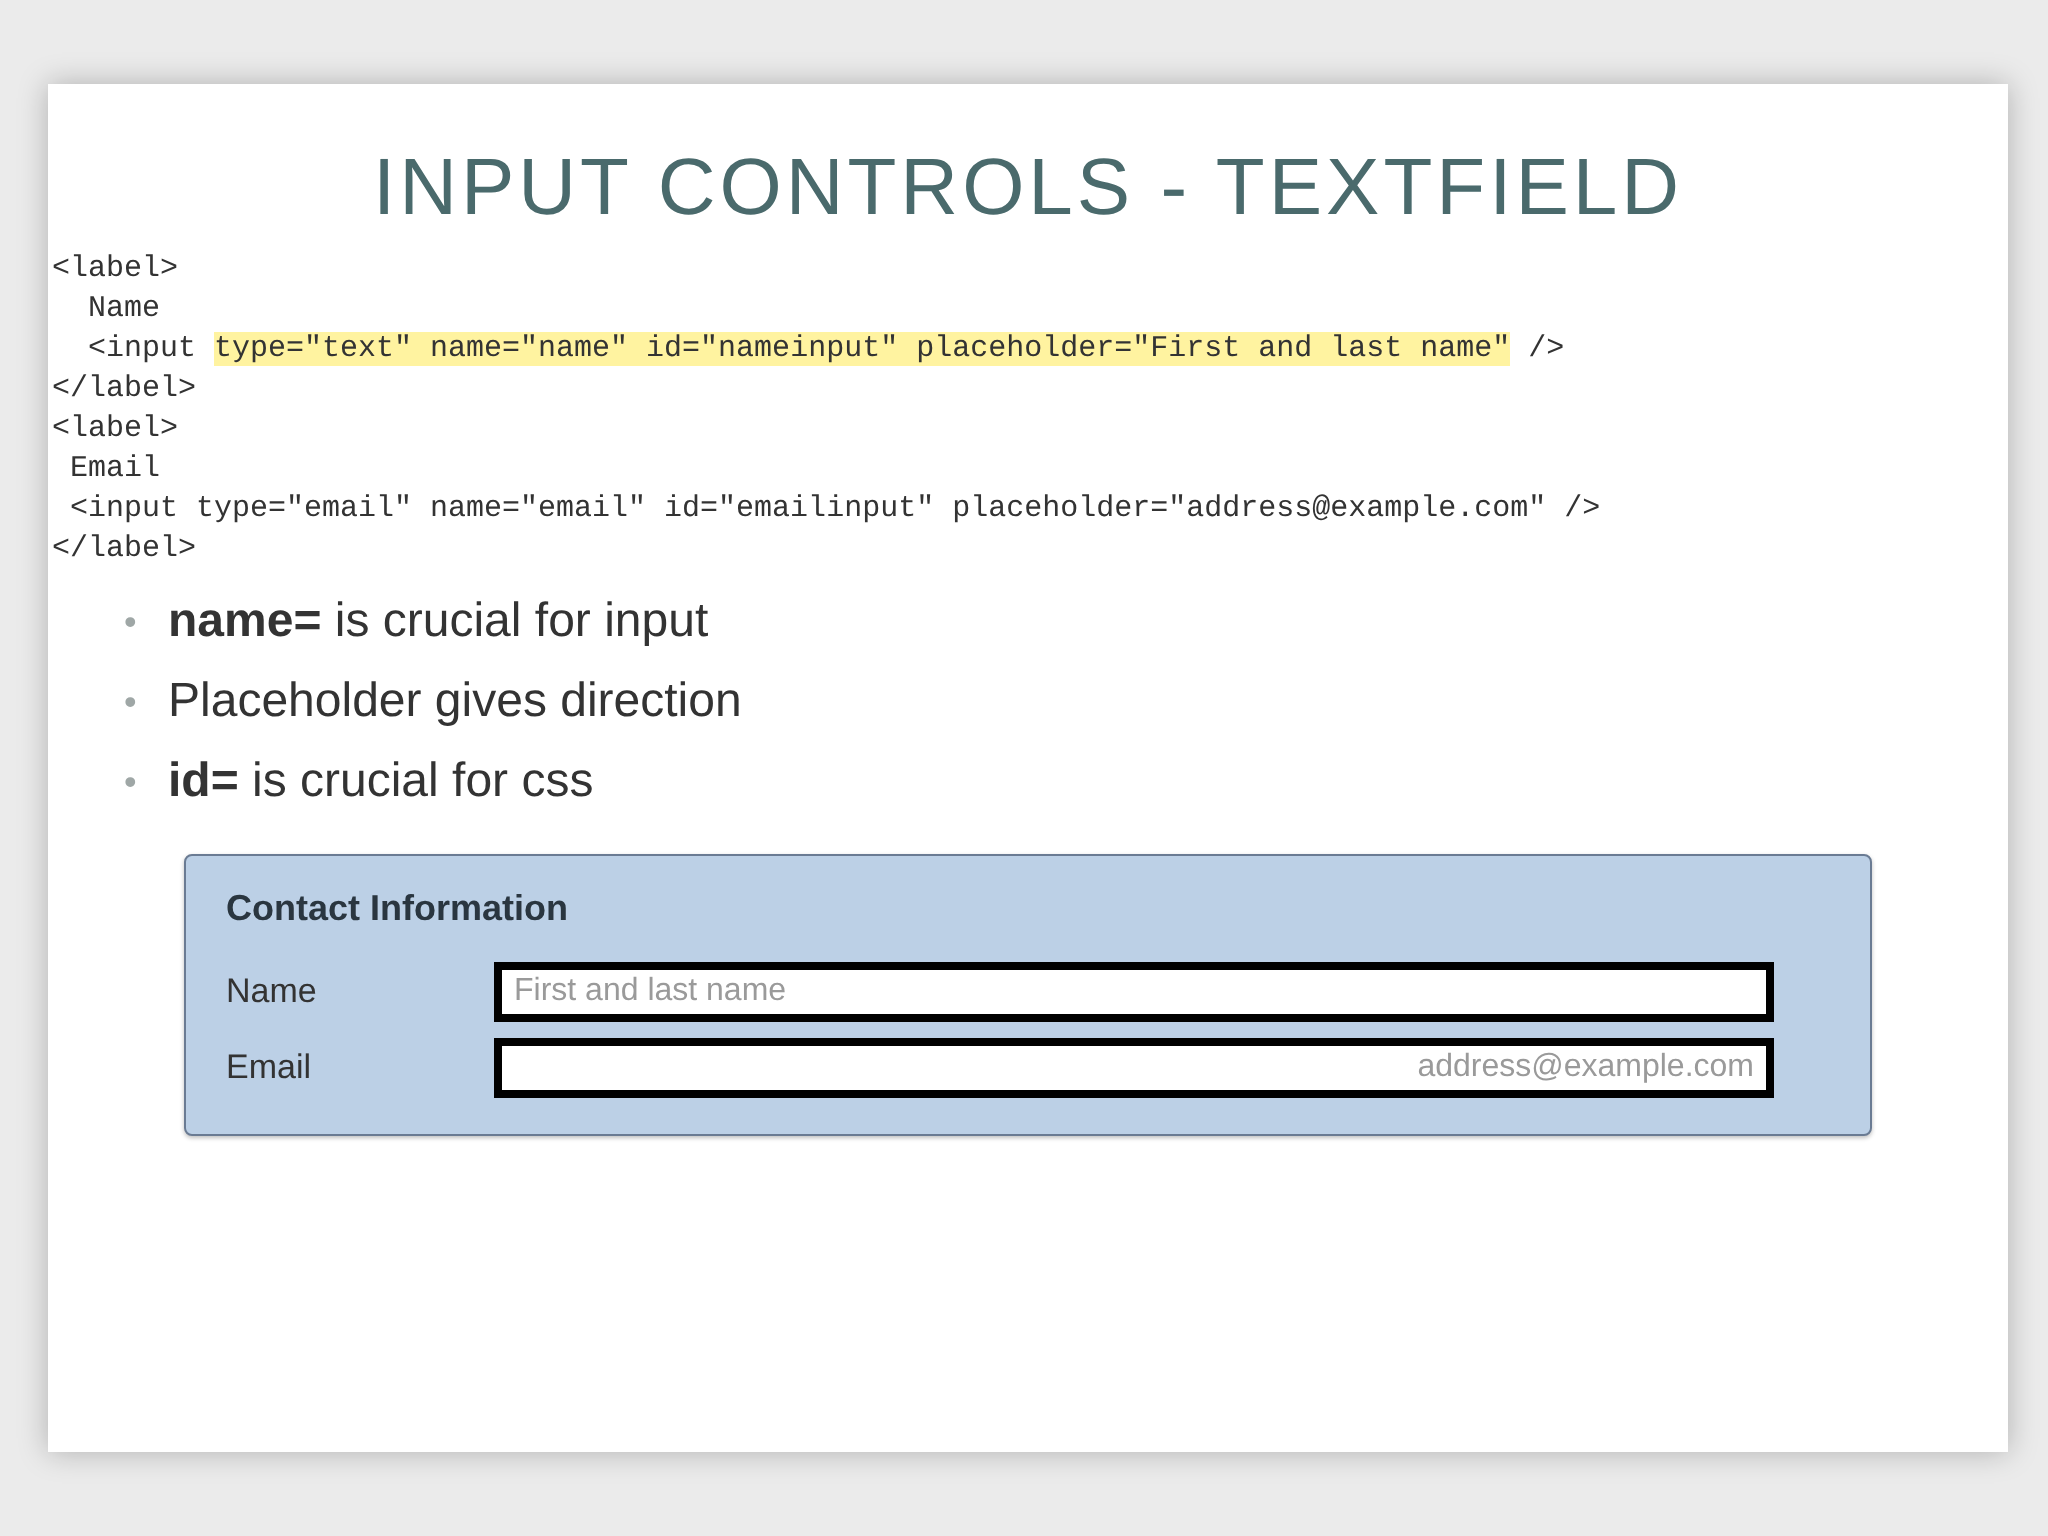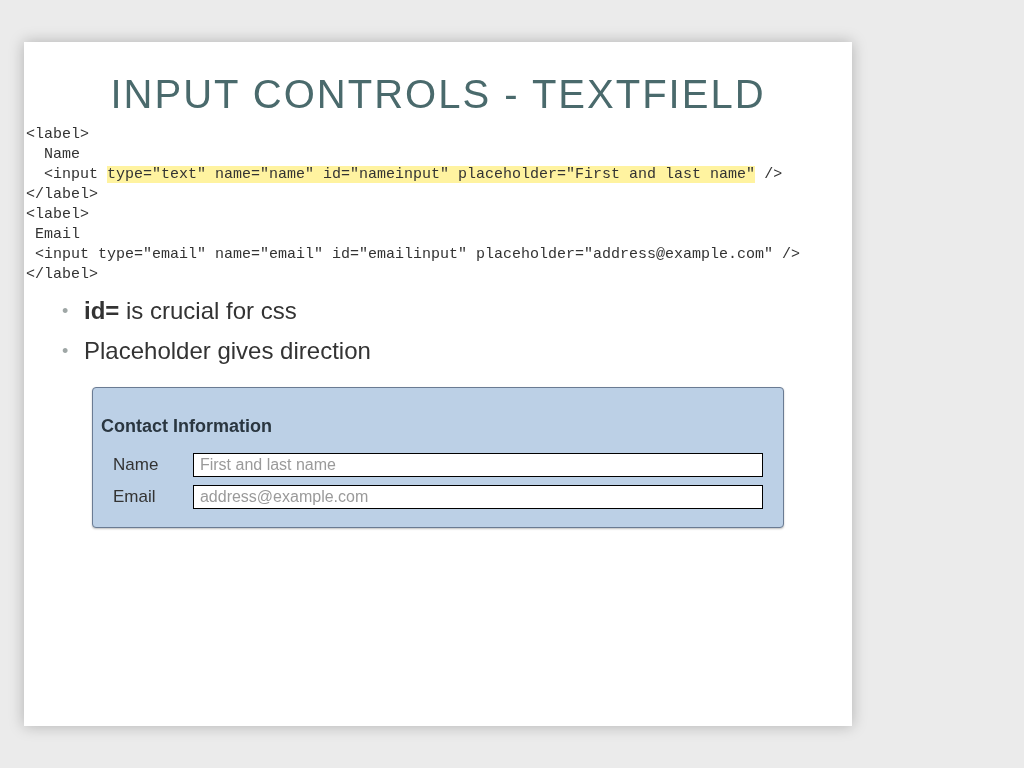--- a/index.html
+++ b/index.html
@@ -11,21 +11,21 @@
   box-sizing:border-box;
 }
 .page-frame {
   position:relative;
   width:1024px; height:768px;
   background:#ebebeb;
 }
 .slide {
   position:absolute;
   top:42px; left:24px;
-  width:828px; height:684px;
+  width:980px; height:684px;
   background:#fff;
   box-shadow:0 0 14px rgba(0,0,0,0.25);
   overflow:hidden;
 }
 .title {
   padding:30px 40px 6px 40px;
   text-align:center;
   font-size:40px;
   letter-spacing:2px;
   color:#4a6a6c;
@@ -67,46 +67,46 @@
   border:1px solid #6a7b93;
   border-radius:4px;
   box-shadow:0 1px 2px rgba(0,0,0,0.25);
   padding:0 0 14px 0;
 }
 .form-title {
   font-family:Arial, Helvetica, sans-serif;
   font-size:18px;
   font-weight:700;
   color:#2a3640;
-  padding:16px 18px 12px 8px;
-  margin-top:12px;
+  padding:16px 18px 12px 20px;
 }
 .form-row {
   display:flex;
   align-items:center;
   padding:4px 20px;
 }
 .form-row label {
   font-family:Arial, Helvetica, sans-serif;
   font-size:17px;
   color:#333;
   width:90px;
 }
 .form-row input {
   font-family:Arial, Helvetica, sans-serif;
   font-size:16px;
   padding:2px 6px;
-  border:1px solid #000000;
+  border:4px solid #000000;
   background:#fff;
   color:#14532d;
   box-sizing:border-box;
+  margin-left:44px;
 }
 .form-row input::placeholder { color:#9a9a9a; }
 .input-name  { width:640px; }
-.input-email { width:640px; }
+.input-email { width:640px;text-align:right; }
 .input-phone { width:140px; }
 .code-clip {
   margin:0;
   background:#fff;
 }
 </style>
 </head>
 <body>
 
 <div class="page-frame">
@@ -117,22 +117,23 @@
     <pre class="code-block code-clip"><span>&lt;label&gt;</span>
 <span>  Name</span>
 <span>  &lt;input </span><span class="hl">type="text" name="name" id="nameinput" placeholder="First and last name"</span><span> /&gt;</span>
 <span>&lt;/label&gt;</span>
 <span>&lt;label&gt;</span>
 <span> Email</span>
 <span> &lt;input type="email" name="email" id="emailinput" placeholder="address@example.com" /&gt;</span>
 <span>&lt;/label&gt;</span></pre>
 
     <ul class="bullets">
+      <li><b>name=</b><span> is crucial for input</span></li>
+      <li>Placeholder gives direction</li>
       <li><b>id=</b><span> is crucial for css</span></li>
-      <li>Placeholder gives direction</li>
     </ul>
 
     <div class="form-box">
       <div class="form-title">Contact Information</div>
       <div class="form-row">
         <label>Name</label>
         <input type="text" class="input-name" placeholder="First and last name" style="">
       </div>
       <div class="form-row">
         <label>Email</label>

